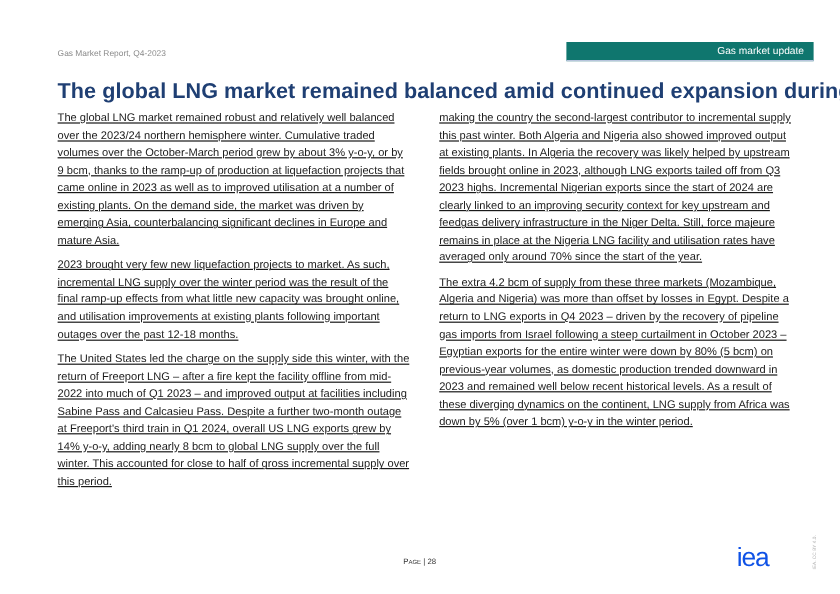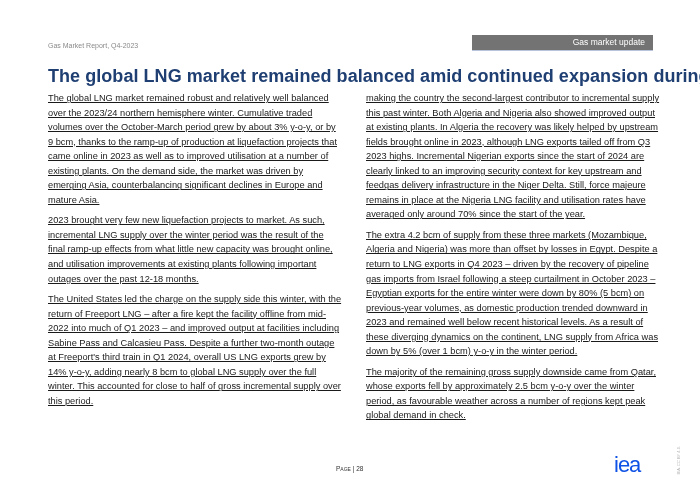--- a/index.html
+++ b/index.html
@@ -1,18 +1,18 @@
 <!DOCTYPE html>
 <html><head>
 <meta charset="utf-8">
 <style>
   html, body { margin: 0; padding: 0; background: #ffffff; }
   body { width: 700px; height: 495px; position: relative; overflow: hidden; font-family: "Liberation Sans", sans-serif; color: #1a1a1a; }
   .report-label { position: absolute; left: 48px; top: 42px; font-size: 7px; color: #8a8a8a; }
-  .banner { position: absolute; left: 472px; top: 35px; width: 181px; height: 15px; background: #737373; border-bottom: 1px solid #b7c4dc; }
+  .banner { position: absolute; left: 472px; top: 35px; width: 206px; height: 15px; background: #0f766e; border-bottom: 1px solid #b7c4dc; }
   .banner span { position: absolute; right: 8px; top: 2px; font-size: 8.5px; color: #ffffff; }
   .title { position: absolute; left: 48px; top: 66px; font-size: 18px; font-weight: bold; color: #1f3f73; white-space: nowrap; letter-spacing: 0.05px; }
   .col { position: absolute; top: 91px; width: 295px; font-size: 9.25px; line-height: 14.55px; color: #1a1a1a; }
   .col.left { left: 48px; }
   .col.right { left: 366px; }
   .col p { margin: 0 0 6px 0; text-decoration: underline; }
   .page-num { position: absolute; left: 336px; top: 465px; font-size: 6.5px; color: #333333; }
   .page-num .sc { font-variant: small-caps; }
   .logo { position: absolute; left: 614px; top: 454px; font-size: 22px; font-weight: normal; color: #0f52e6; letter-spacing: -1px; line-height: 22px; }
   .license { position: absolute; left: 676px; top: 446px; font-size: 4px; color: #b0b0b0; writing-mode: vertical-rl; transform: rotate(180deg); }
@@ -29,21 +29,20 @@
 
 <div class="col left">
   <p>The global LNG market remained robust and relatively well balanced over the 2023/24 northern hemisphere winter. Cumulative traded volumes over the October-March period grew by about 3% y-o-y, or by 9 bcm, thanks to the ramp-up of production at liquefaction projects that came online in 2023 as well as to improved utilisation at a number of existing plants. On the demand side, the market was driven by emerging Asia, counterbalancing significant declines in Europe and mature Asia.</p>
   <p>2023 brought very few new liquefaction projects to market. As such, incremental LNG supply over the winter period was the result of the final ramp-up effects from what little new capacity was brought online, and utilisation improvements at existing plants following important outages over the past 12-18 months.</p>
   <p>The United States led the charge on the supply side this winter, with the return of Freeport LNG – after a fire kept the facility offline from mid-2022 into much of Q1 2023 – and improved output at facilities including Sabine Pass and Calcasieu Pass. Despite a further two-month outage at Freeport's third train in Q1 2024, overall US LNG exports grew by 14% y-o-y, adding nearly 8 bcm to global LNG supply over the full winter. This accounted for close to half of gross incremental supply over this period.</p>
 </div>
 
 <div class="col right">
   <p>making the country the second-largest contributor to incremental supply this past winter. Both Algeria and Nigeria also showed improved output at existing plants. In Algeria the recovery was likely helped by upstream fields brought online in 2023, although LNG exports tailed off from Q3 2023 highs. Incremental Nigerian exports since the start of 2024 are clearly linked to an improving security context for key upstream and feedgas delivery infrastructure in the Niger Delta. Still, force majeure remains in place at the Nigeria LNG facility and utilisation rates have averaged only around 70% since the start of the year.</p>
   <p>The extra 4.2 bcm of supply from these three markets (Mozambique, Algeria and Nigeria) was more than offset by losses in Egypt. Despite a return to LNG exports in Q4 2023 – driven by the recovery of pipeline gas imports from Israel following a steep curtailment in October 2023 – Egyptian exports for the entire winter were down by 80% (5 bcm) on previous-year volumes, as domestic production trended downward in 2023 and remained well below recent historical levels. As a result of these diverging dynamics on the continent, LNG supply from Africa was down by 5% (over 1 bcm) y-o-y in the winter period.</p>
-  <p>The majority of the remaining gross supply downside came from Qatar, whose exports fell by approximately 2.5 bcm y-o-y over the winter period, as favourable weather across a number of regions kept peak global demand in check.</p>
 </div>
 
 <div class="page-num">
   <span class="sc">Page</span><span> | </span><span>28</span>
 </div>
 
 <div class="logo">iea</div>
 <div class="license">IEA. CC BY 4.0.</div>
 
 </body></html>

